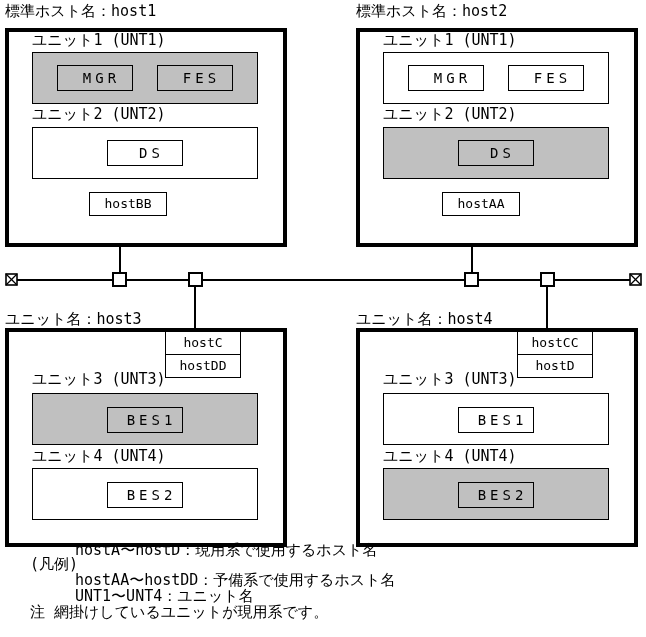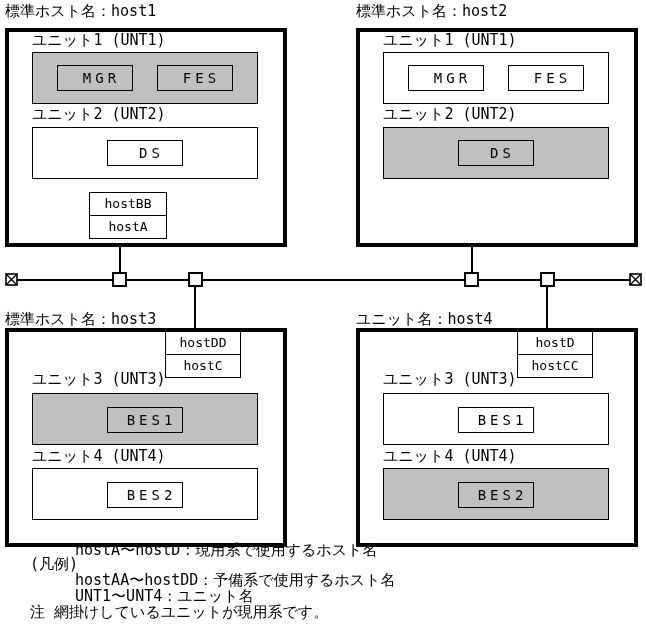--- a/index.html
+++ b/index.html
@@ -49,38 +49,38 @@
   <div class="ubox shaded" style="left:32px;top:52px">
     <div class="comp shaded" style="left:24px;top:12px">MGR</div>
     <div class="comp shaded" style="left:124px;top:12px">FES</div>
   </div>
   <div class="abs jp" style="left:32px;top:107px">ユニット2 (UNT2)</div>
   <div class="ubox" style="left:32px;top:127px">
     <div class="comp" style="left:74px;top:12px">DS</div>
   </div>
   <div class="hstack" style="left:81px;top:192px;width:78px">
     <div class="hcell">hostBB</div>
-    <div class="hcell">hostA</div>
   </div>
   <div class="stub" style="left:119px;top:246px;height:27px"></div>
 </div>
 
 <div>
   <div class="abs jp" style="left:356px;top:4px">標準ホスト名：host2</div>
   <div class="abs outer" style="left:356px;top:28px"></div>
   <div class="abs jp" style="left:383px;top:33px">ユニット1 (UNT1)</div>
   <div class="ubox" style="left:383px;top:52px">
     <div class="comp" style="left:24px;top:12px">MGR</div>
     <div class="comp" style="left:124px;top:12px">FES</div>
   </div>
   <div class="abs jp" style="left:383px;top:107px">ユニット2 (UNT2)</div>
   <div class="ubox shaded" style="left:383px;top:127px">
     <div class="comp shaded" style="left:74px;top:12px">DS</div>
   </div>
   <div class="hstack" style="left:434px;top:192px;width:78px">
+    <div class="hcell">hostAA</div>
   </div>
   <div class="stub" style="left:471px;top:246px;height:27px"></div>
 </div>
 
 <div>
   <div class="busline" style="left:16px;top:279px;width:615px"></div>
   <svg class="term" style="left:5px;top:273px" viewBox="0 0 13 13">
     <rect x="1" y="1" width="11" height="11" fill="#fff" stroke="#000" stroke-width="1.6"></rect>
     <line x1="1" y1="1" x2="12" y2="12" stroke="#000" stroke-width="1.2"></line>
     <line x1="12" y1="1" x2="1" y2="12" stroke="#000" stroke-width="1.2"></line>
@@ -91,43 +91,43 @@
     <line x1="12" y1="1" x2="1" y2="12" stroke="#000" stroke-width="1.2"></line>
   </svg>
   <div class="tap" style="left:112px;top:272px"></div>
   <div class="tap" style="left:188px;top:272px"></div>
   <div class="tap" style="left:464px;top:272px"></div>
   <div class="tap" style="left:540px;top:272px"></div>
 </div>
 
 <div>
   <div class="stub" style="left:194px;top:287px;height:41px"></div>
-  <div class="abs jp" style="left:5px;top:312px">標準ホスト名：host3</div>
+  <div class="abs jp" style="left:5px;top:312px">ユニット名：host3</div>
   <div class="abs outer" style="left:5px;top:328px"></div>
   <div class="hstack" style="left:157px;top:331px;width:76px">
+    <div class="hcell">hostC</div>
     <div class="hcell">hostDD</div>
-    <div class="hcell">hostC</div>
   </div>
   <div class="abs jp" style="left:32px;top:372px">ユニット3 (UNT3)</div>
   <div class="ubox shaded" style="left:32px;top:393px">
     <div class="comp shaded" style="left:74px;top:13px">BES1</div>
   </div>
   <div class="abs jp" style="left:32px;top:449px">ユニット4 (UNT4)</div>
   <div class="ubox" style="left:32px;top:468px">
     <div class="comp" style="left:74px;top:13px">BES2</div>
   </div>
 </div>
 
 <div>
   <div class="stub" style="left:546px;top:287px;height:41px"></div>
   <div class="abs jp" style="left:356px;top:312px">ユニット名：host4</div>
   <div class="abs outer" style="left:356px;top:328px"></div>
   <div class="hstack" style="left:509px;top:331px;width:76px">
+    <div class="hcell">hostCC</div>
     <div class="hcell">hostD</div>
-    <div class="hcell">hostCC</div>
   </div>
   <div class="abs jp" style="left:383px;top:372px">ユニット3 (UNT3)</div>
   <div class="ubox" style="left:383px;top:393px">
     <div class="comp" style="left:74px;top:13px">BES1</div>
   </div>
   <div class="abs jp" style="left:383px;top:449px">ユニット4 (UNT4)</div>
   <div class="ubox shaded" style="left:383px;top:468px">
     <div class="comp shaded" style="left:74px;top:13px">BES2</div>
   </div>
 </div>

